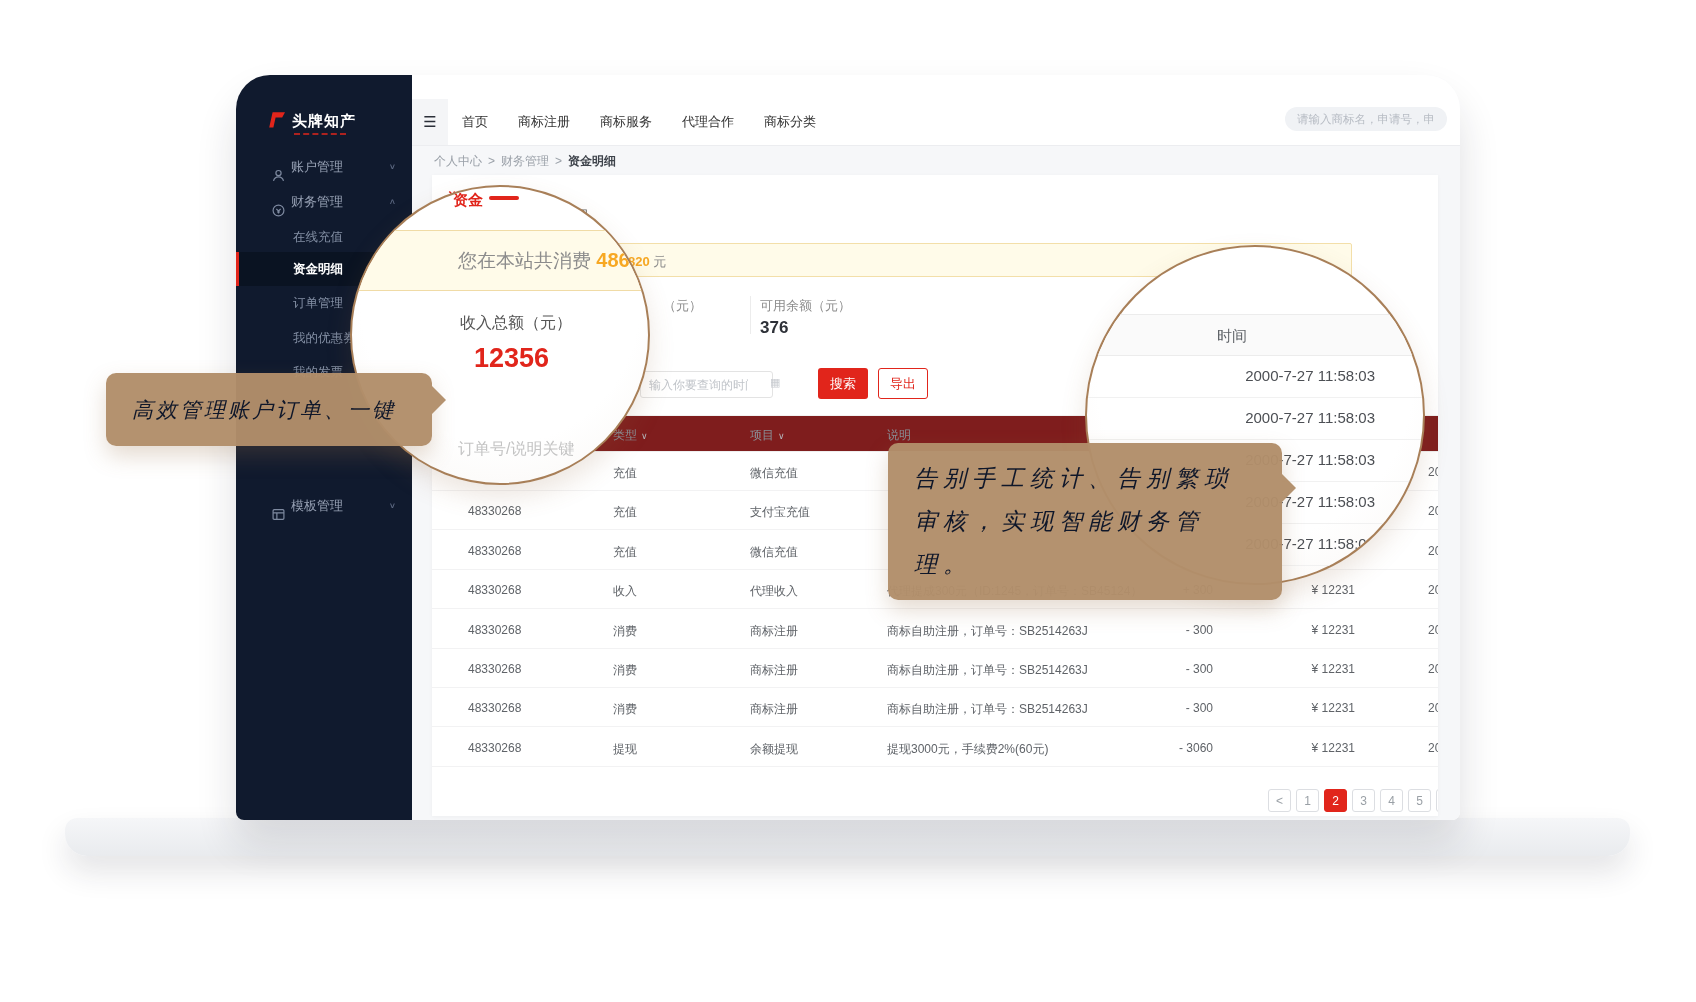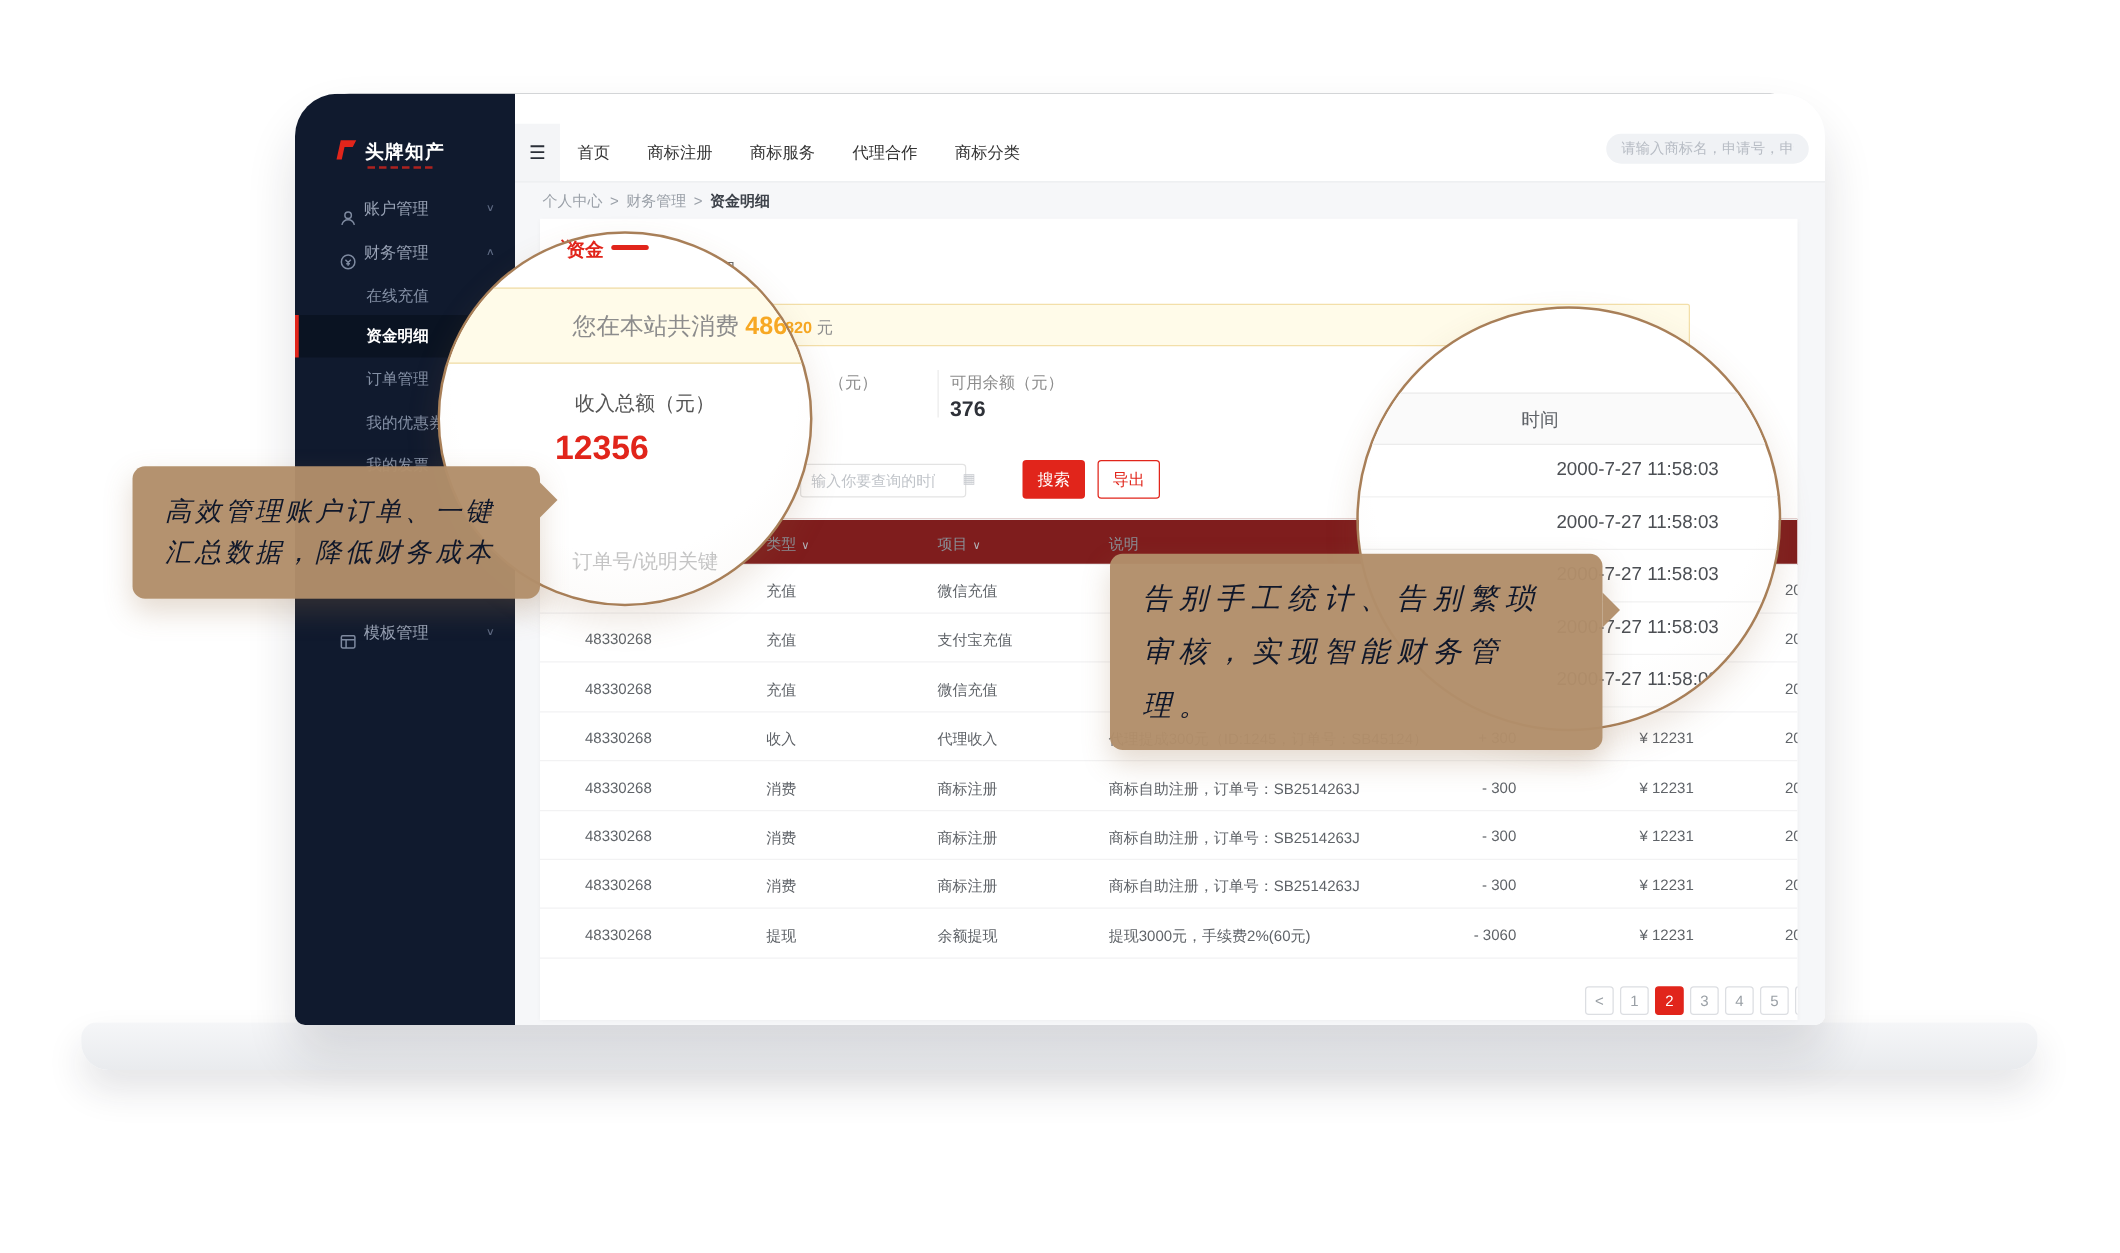--- a/index.html
+++ b/index.html
@@ -90,21 +90,21 @@
     box-shadow:0 12px 26px rgba(140,100,60,.16);box-sizing:border-box;z-index:5;}
   .circle-left{left:350px;top:185px;width:300px;height:300px;}
   .circle-right{left:1085px;top:245px;width:340px;height:340px;}
   .mag-strip{position:absolute;left:-20px;right:-20px;top:43px;height:59px;background:#fffbe9;
     border-top:1px solid #f0dba6;border-bottom:1px solid #f0dba6;}
   .mag-tab{position:absolute;left:101px;top:4px;font-size:15px;font-weight:bold;color:#e1251b;}
   .mag-tabline{position:absolute;left:137px;top:9px;width:30px;height:4px;background:#e1251b;border-radius:2px;}
   .mag-banner-text{position:absolute;left:106px;top:61px;font-size:19px;color:#8c8c8c;white-space:nowrap;}
   .mag-banner-text b{font-size:20px;color:#f7a823;}
   .mag-income-label{position:absolute;left:108px;top:126px;font-size:16px;color:#555;}
-  .mag-income-value{position:absolute;left:92px;top:156px;font-size:27px;font-weight:bold;color:#e1251b;}
+  .mag-income-value{position:absolute;left:122px;top:156px;font-size:27px;font-weight:bold;color:#e1251b;}
   .mag-keyword{position:absolute;left:106px;top:252px;font-size:16px;color:#c4c4c4;white-space:nowrap;}
   .mag-thead{position:absolute;left:0;right:0;top:67px;height:42px;background:#fafafa;
     border-top:1px solid #ececec;border-bottom:1px solid #ececec;box-sizing:border-box;}
   .mag-thead span{position:absolute;left:130px;top:12px;font-size:15px;color:#5f6368;}
   .mag-trow{position:absolute;left:0;right:0;height:42px;border-bottom:1px solid #f1f1f1;box-sizing:border-box;}
   .mag-trow span{position:absolute;right:48px;top:11px;font-size:15px;color:#4c4f54;white-space:nowrap;}
 
   
   .callout{position:absolute;background:rgba(178,142,106,.97);border-radius:10px;color:#0f172a;z-index:10;
     box-shadow:0 10px 22px rgba(150,110,70,.25);font-style:italic;}
@@ -345,21 +345,20 @@
           <span>2000-7-27  11:58:03</span>
         </div>
         <div class="mag-trow" style="top: 277px;">
           <span>2000-7-27  11:58:03</span>
         </div>
       </div>
   </div>
 
   <div class="callout callout-left" id="callout-left">
       <div>高效管理账户订单、一键</div>
-      <div>汇总数据，降低财务成本</div>
     </div>
   <div class="callout callout-right" id="callout-right">
       <div>告别手工统计、告别繁琐</div>
       <div>审核，实现智能财务管</div>
       <div>理。</div>
     </div>
 
 </div>
 
 </body></html>

